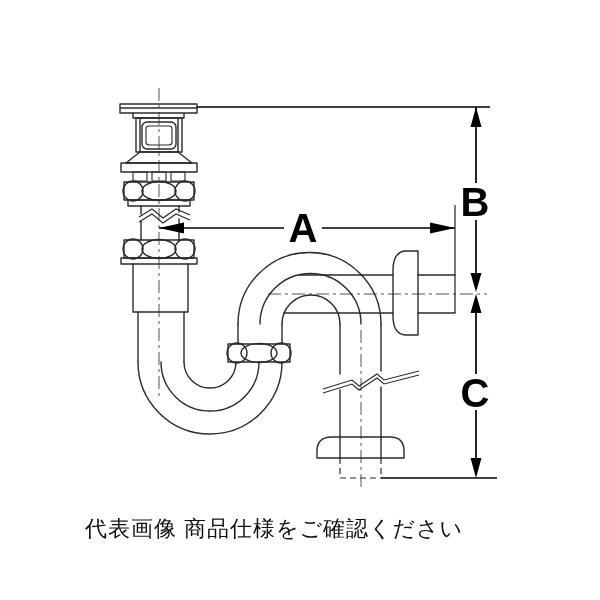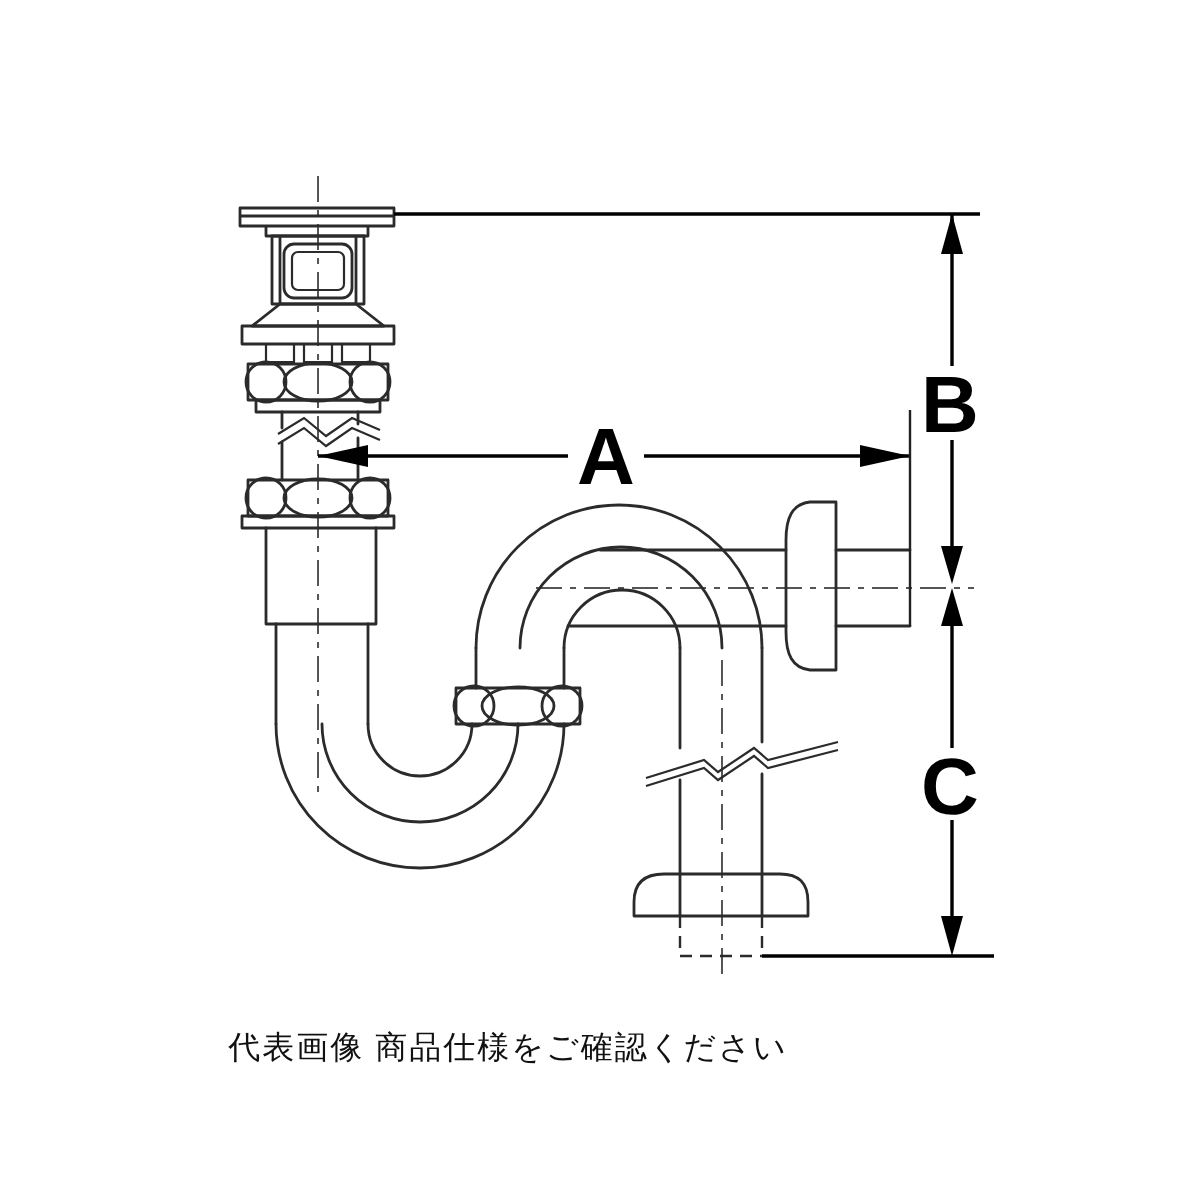--- a/index.html
+++ b/index.html
@@ -9,21 +9,21 @@
   .pipe{fill:none;stroke:#2b2b2b;stroke-width:1.4;stroke-linecap:round;stroke-linejoin:round;}
   .pipe-thin{fill:none;stroke:#2b2b2b;stroke-width:1.1;}
   .hidden-line{fill:none;stroke:#2b2b2b;stroke-width:1.2;stroke-dasharray:6 4;}
   .centerline{fill:none;stroke:#555;stroke-width:1;stroke-dasharray:13 4 3 4;}
   .dim{fill:none;stroke:#000;stroke-width:1.7;}
   .ext{fill:none;stroke:#222;stroke-width:1.2;}
   .arrow{fill:#000;stroke:none;}
   .dim-label{font-family:"Liberation Sans","DejaVu Sans",sans-serif;font-size:40px;font-weight:bold;
              fill:#000;text-anchor:middle;}
   .caption{position:absolute;left:0;top:514px;width:508px;text-align:center;
-           font-size:16px;letter-spacing:1px;color:#111;}
+           font-size:22px;letter-spacing:1px;color:#111;padding-left:20px;}
 </style>
 </head>
 <body>
 
 <div class="stage">
 
   <svg width="600" height="600" viewBox="0 0 600 600">
 
     <g>
       <path class="centerline" d="M159,88 V398"></path>

